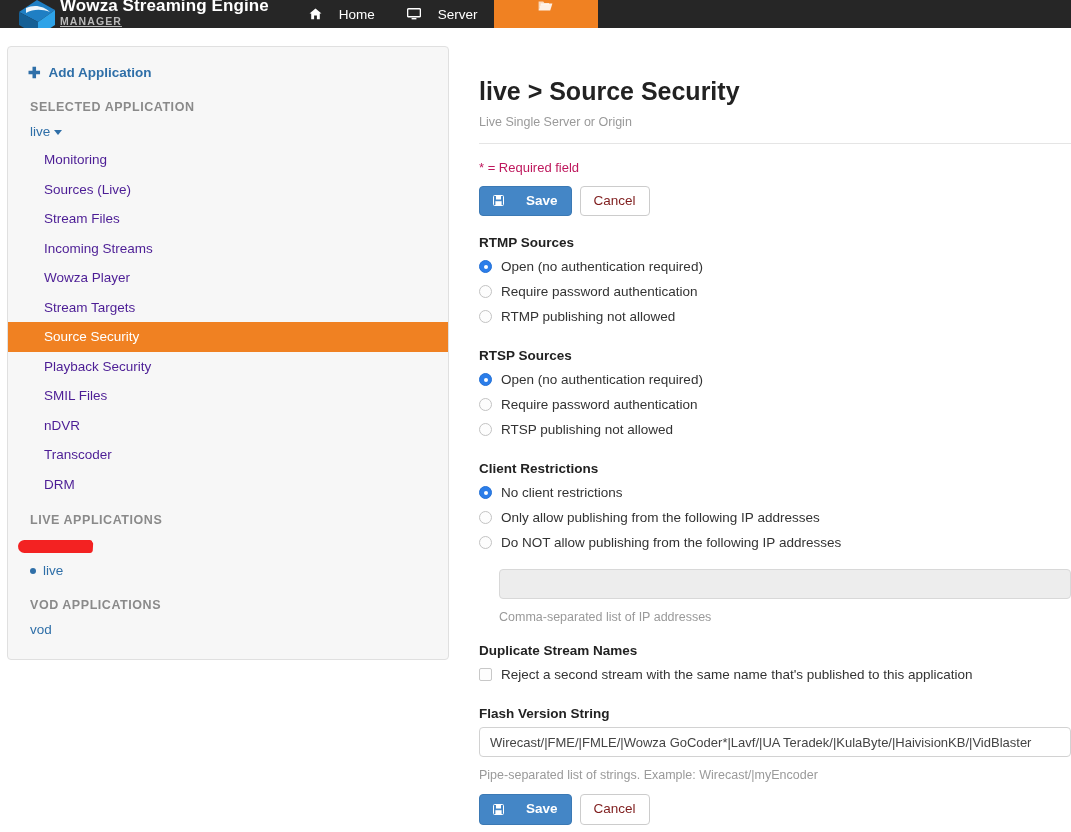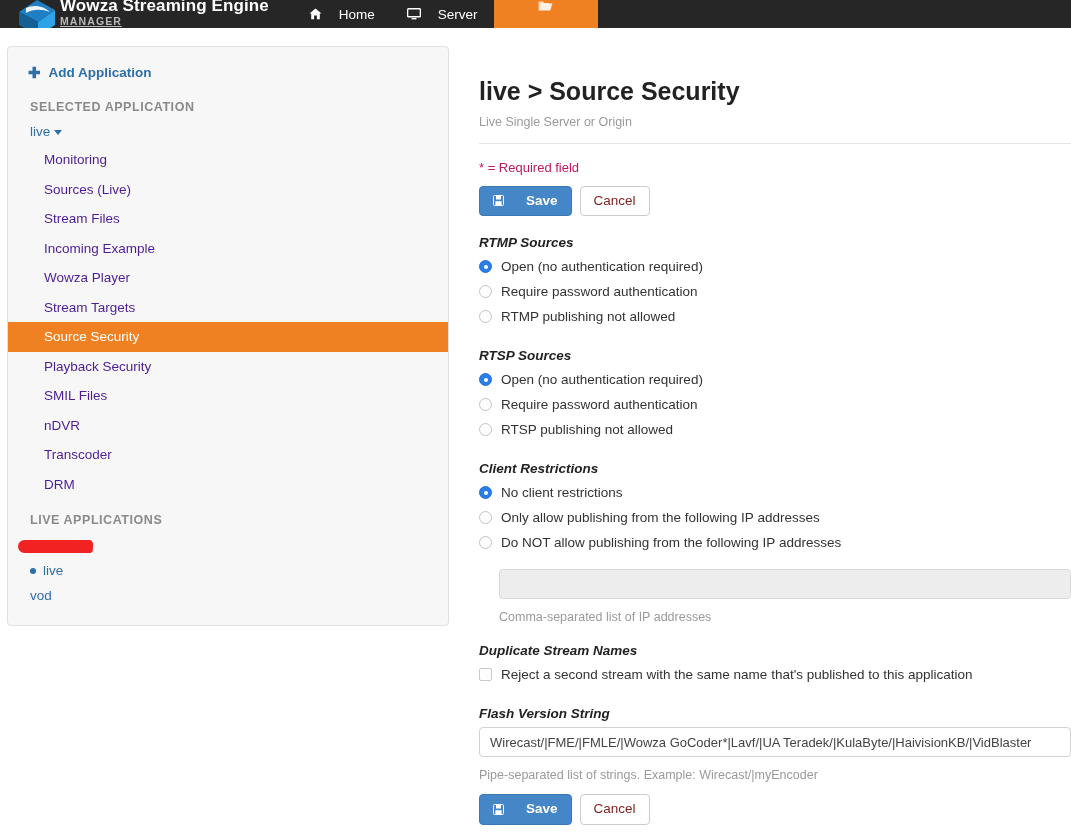--- a/index.html
+++ b/index.html
@@ -225,21 +225,20 @@
     border: 1px solid #cccccc;
   }
   .save-ico { display:inline-flex; align-items:center; }
 
   .section-title {
     font-size: 13.5px;
     font-weight: bold;
     color: #222222;
     margin-top: 19px;
     margin-bottom: 4px;
-    font-style: italic;
   }
   .opt {
     display: flex;
     align-items: center;
     gap: 9px;
     padding: 5px 0;
     font-size: 13.5px;
     color: #333333;
     cursor: pointer;
     white-space: nowrap;
@@ -369,39 +368,40 @@
 
     <div class="sb-heading">SELECTED APPLICATION</div>
 
     <div class="sb-app">
       <span>live</span><span class="caret"></span>
     </div>
 
     <div class="sb-item"><span>Monitoring</span></div>
     <div class="sb-item"><span>Sources (Live)</span></div>
     <div class="sb-item"><span>Stream Files</span></div>
-    <div class="sb-item"><span>Incoming Example</span></div>
+    <div class="sb-item"><span>Incoming Streams</span></div>
     <div class="sb-item"><span>Wowza Player</span></div>
     <div class="sb-item"><span>Stream Targets</span></div>
     <div class="sb-item selected"><span>Source Security</span></div>
     <div class="sb-item"><span>Playback Security</span></div>
     <div class="sb-item"><span>SMIL Files</span></div>
     <div class="sb-item"><span>nDVR</span></div>
     <div class="sb-item"><span>Transcoder</span></div>
     <div class="sb-item"><span>DRM</span></div>
 
     <div class="sb-heading">LIVE APPLICATIONS</div>
 
     <div class="redaction"></div>
 
     <div class="sb-bullet-item">
       <span class="dot"></span>
       <span>live</span>
     </div>
 
+    <div class="sb-heading">VOD APPLICATIONS</div>
 
     <div class="sb-plain-item">
       <span>vod</span>
     </div>
   </div>
 
   <div class="main">
 
     <div class="page-title">live &gt; Source Security</div>
     <div class="page-sub">Live Single Server or Origin</div>

